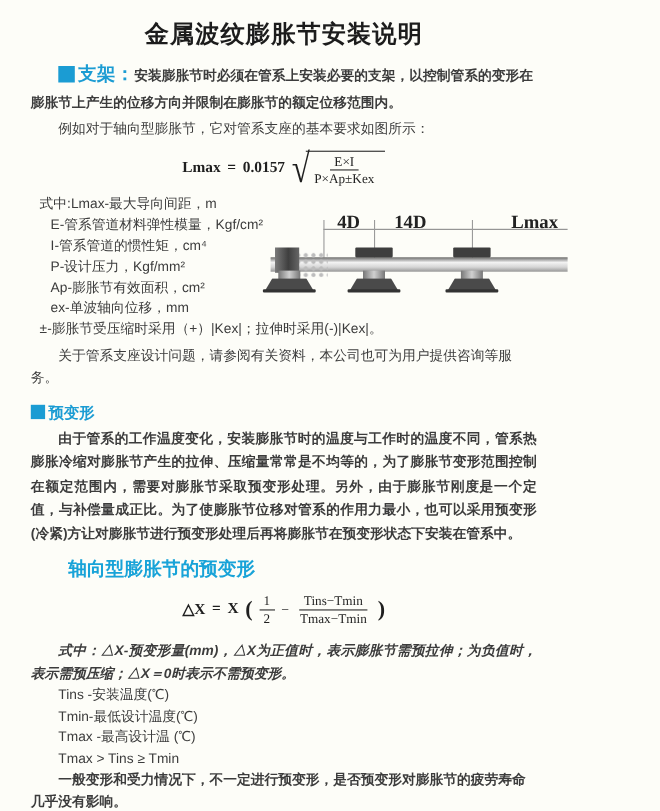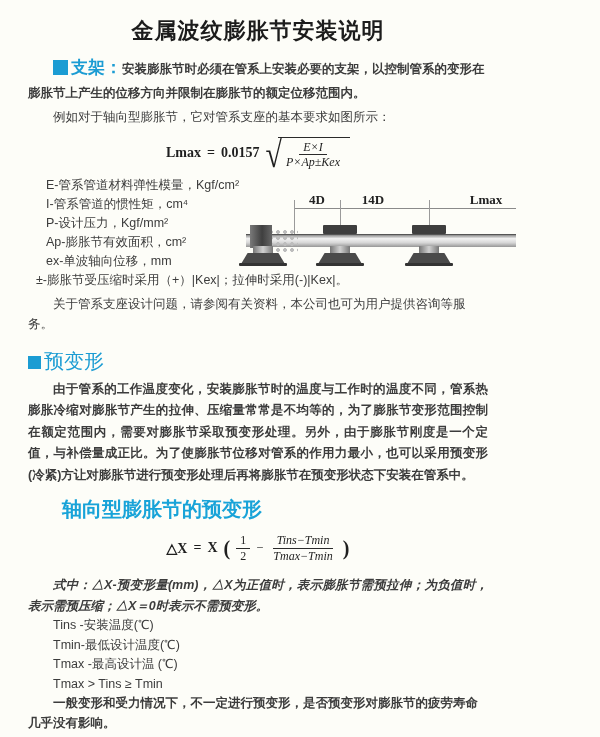--- a/index.html
+++ b/index.html
@@ -9,45 +9,45 @@
   .title{margin:16px 0 6px;text-align:center;font-size:22px;font-weight:bold;color:#1c1c1c;letter-spacing:1px;}
   
   .col{margin:0 28px;}
   .indent{text-indent:2em;}
   .bold{font-weight:bold;}
   p{margin:0;line-height:20px;}
   
   .sec-lead{color:#1b9cd3;font-size:17px;font-weight:bold;}
   .sq{display:inline-block;width:15px;height:15px;background:#1b9cd3;margin-right:3px;vertical-align:-2px;}
   .sq.small{width:13px;height:13px;vertical-align:-1px;}
-  .sec-h2{color:#1b9cd3;font-size:20px;font-weight:normal;margin:14px 28px 4px;}
-  .sec-h3{color:#18a3d8;font-size:20px;font-weight:bold;margin:10px 0 4px;}
+  .sec-h2{color:#1b9cd3;font-size:14px;font-weight:bold;margin:14px 28px 4px;}
+  .sec-h3{color:#18a3d8;font-size:17px;font-weight:bold;margin:10px 0 4px;}
   
   .formula{display:flex;align-items:center;justify-content:center;gap:6px;
            font-family:"Liberation Serif",serif;color:#1f1f1f;margin:8px 0;}
   .f-bold{font-weight:bold;font-size:14px;}
-  .f-it{font-style:italic;}
+  .f-it{}
   .frac{display:inline-flex;flex-direction:column;align-items:center;line-height:1.2;font-size:12px;}
   .frac .num{padding:0 4px;border-bottom:1px solid #2a2a2a;}
   .frac .den{padding:0 4px;text-align:center;}
   .sqrt{display:inline-flex;align-items:center;}
   .radical{font-size:30px;line-height:0.85;transform:scaleY(1.25);margin-right:-4px;font-weight:400;}
   .rooted{border-top:1.5px solid #2a2a2a;padding:2px 6px 0 4px;}
   .paren{font-size:20px;font-weight:bold;line-height:1;}
   
   ul.defs{list-style:none;margin:6px 28px 0;padding:0;line-height:19px;}
   ul.defs li{padding-left:18px;}
   ul.defs li.first{padding-left:8px;}
   ul.defs li.full{padding-left:8px;}
   ul.axdefs{list-style:none;margin:0 28px;padding:0;line-height:19.5px;}
   ul.axdefs li{padding-left:25px;}
   
   .diagram{position:absolute;left:240px;top:192px;width:360px;height:96px;}
   .dim-label{position:absolute;top:0;transform:translateX(-50%);font-family:"Liberation Serif",serif;
-             font-weight:bold;font-size:13px;color:#222;}
+             font-weight:bold;font-size:17px;color:#222;}
   .dim-line{position:absolute;top:16px;left:54px;width:250px;height:1px;background:#8a8a8a;}
   .tick{position:absolute;top:8px;width:1px;height:34px;background:#9a9a9a;}
   .pipe{position:absolute;top:42px;left:6px;width:348px;height:12px;
         background:linear-gradient(#8a8a8a 0,#f2f2f2 30%,#d6d6d6 65%,#969696 100%);
         border-top:1px solid #555;}
   .bellows{position:absolute;top:37px;left:28px;width:30px;height:23px;
            background:radial-gradient(circle at 3px 3px,#bdbdbd 1.6px,rgba(0,0,0,0) 2.2px);
            background-size:7px 6px;}
   .anchor-block{position:absolute;top:33px;left:10px;width:22px;height:23px;
                 background:linear-gradient(90deg,#7a7a7a,#3f3f3f 55%,#666);}
@@ -82,20 +82,21 @@
       <span class="rooted">
         <span class="frac f-it">
           <span class="num">E×I</span>
           <span class="den">P×Ap±Kex</span>
         </span>
       </span>
     </span>
   </div>
 
   <ul class="defs">
+    <li class="first">式中:Lmax-最大导向间距，m</li>
     <li>E-管系管道材料弹性模量，Kgf/cm²</li>
     <li>I-管系管道的惯性矩，cm⁴</li>
     <li>P-设计压力，Kgf/mm²</li>
     <li>Ap-膨胀节有效面积，cm²</li>
     <li>ex-单波轴向位移，mm</li>
     <li class="full">±-膨胀节受压缩时采用（+）|Kex|；拉伸时采用(-)|Kex|。</li>
   </ul>
 
   <p class="col indent mt4">关于管系支座设计问题，请参阅有关资料，本公司也可为用户提供咨询等服务。</p>
 

